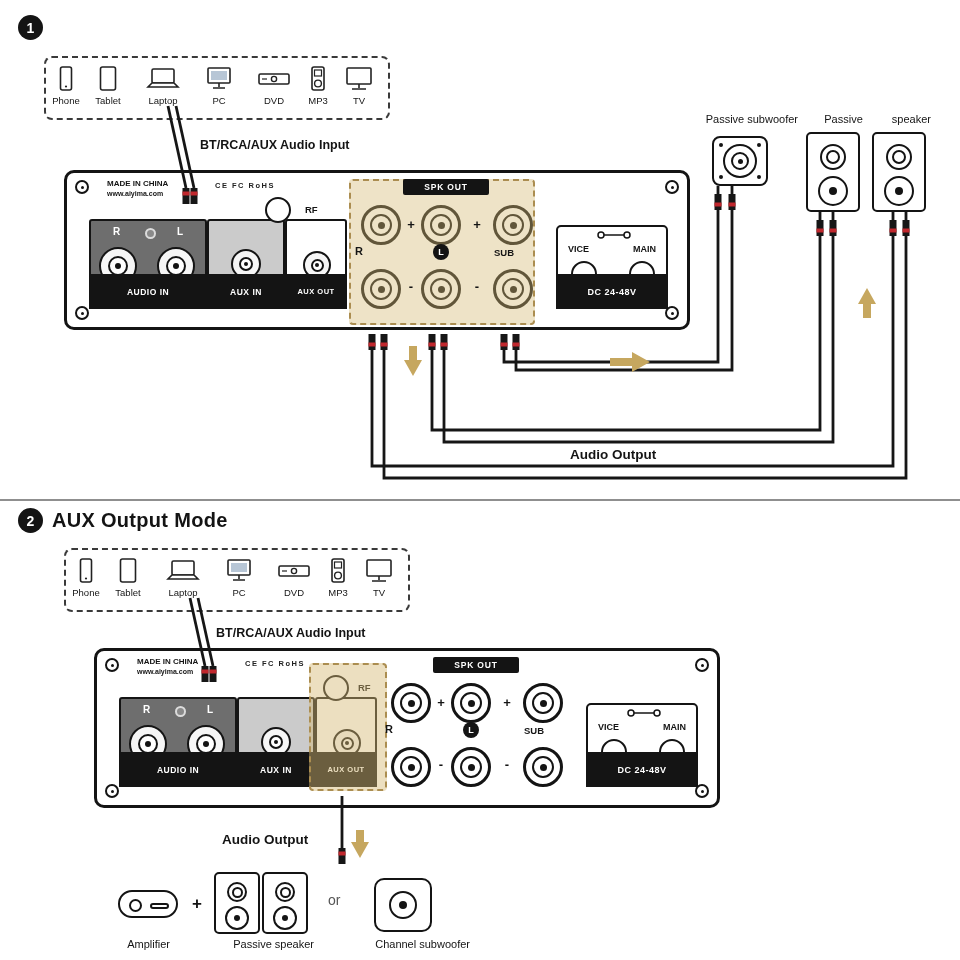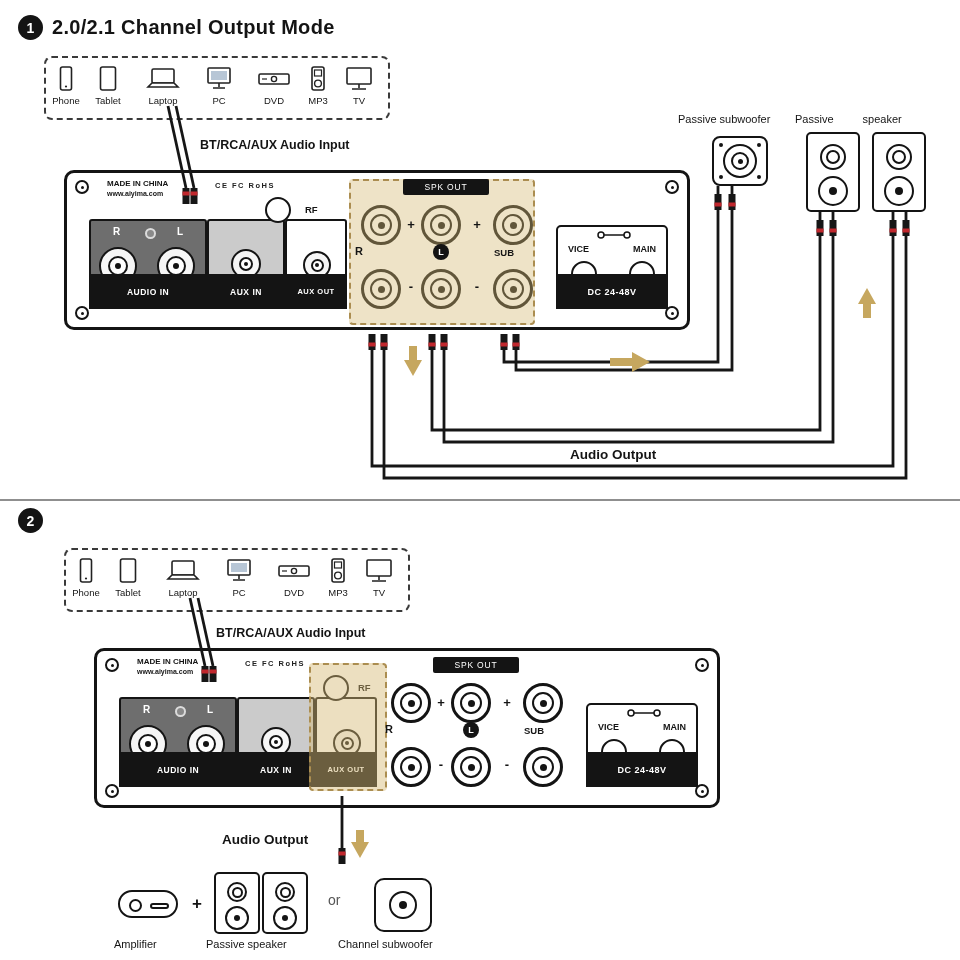--- a/index.html
+++ b/index.html
@@ -35,36 +35,36 @@
   .rf-c{position:absolute;width:26px;height:26px;border:2.5px solid #141414;border-radius:50%;background:#fff}
   .rf-t{position:absolute;font-size:9.5px;font-weight:700}
   .panel1 .rf-c{left:198px;top:24px}
   .panel1 .rf-t{left:238px;top:31px}
   .panel2 .rf-c{left:226px;top:24px}
   .panel2 .rf-t{left:261px;top:31px}
   .aux-hl{display:none;position:absolute;left:212px;top:12px;width:78px;height:128px;border:2.5px dashed #ab8d50;background:rgba(213,184,115,.45);border-radius:4px;z-index:3}
   .panel2 .aux-hl{display:block}
   .spk-hl{display:none;position:absolute;left:282px;top:6px;width:186px;height:146px;border:2.5px dashed #ab8d50;background:rgba(213,184,115,.4);border-radius:4px;z-index:3}
   .panel1 .spk-hl{display:block}
-  .spk-pill{position:absolute;left:336px;top:6px;width:86px;height:16px;background:#141414;color:#fff;font-size:8.5px;font-weight:400;display:flex;align-items:center;justify-content:center;border-radius:2px;letter-spacing:.8px;z-index:4}
+  .spk-pill{position:absolute;left:336px;top:6px;width:86px;height:16px;background:#141414;color:#fff;font-size:8.5px;font-weight:700;display:flex;align-items:center;justify-content:center;border-radius:2px;letter-spacing:.8px;z-index:4}
   .post{position:absolute;width:40px;height:40px;border:3px solid #141414;border-radius:50%;background:#fff;display:flex;align-items:center;justify-content:center}
   .p2{width:22px;height:22px;border:2.5px solid #141414;border-radius:50%;background:#fff;display:flex;align-items:center;justify-content:center}
   .p3{width:7px;height:7px;background:#141414;border-radius:50%}
   .pm{position:absolute;width:16px;text-align:center;font-size:13px;font-weight:700;z-index:4}
   .chR{position:absolute;left:288px;top:72px;font-size:11px;font-weight:700;z-index:4}
   .chL{position:absolute;left:366px;top:71px;width:16px;height:16px;background:#141414;color:#fff;border-radius:50%;font-size:9px;font-weight:700;display:flex;align-items:center;justify-content:center;z-index:4}
   .chS{position:absolute;left:427px;top:74px;font-size:9.5px;font-weight:700;z-index:4}
   .vm{position:absolute;left:489px;top:52px;width:112px;height:84px;border:2.5px solid #141414;border-radius:5px;background:#fff}
   .dcicon{position:absolute;left:38px;top:3px;width:36px;height:10px}
   .vice{position:absolute;left:10px;top:17px;font-size:9px;font-weight:700}
   .main{position:absolute;right:10px;top:17px;font-size:9px;font-weight:700}
   .knob{position:absolute;top:34px;width:26px;height:26px;border:2.5px solid #141414;border-radius:50%;background:#fff}
   .k1{left:13px}.k2{left:71px}
   .vm .strip{font-size:9px}
-  .smlabel{position:absolute;font-size:11px;text-align:left;white-space:nowrap}
+  .smlabel{position:absolute;font-size:11px;text-align:right;white-space:nowrap}
   .spklbl{word-spacing:26px}
   .biglabel{position:absolute;font-size:13.5px;font-weight:700}
   .sub1{position:absolute;left:712px;top:136px;width:56px;height:50px;border:2.5px solid #141414;border-radius:8px;background:#fff}
   .drv{position:absolute;left:50%;transform:translateX(-50%);border:2.5px solid #141414;border-radius:50%;background:#fff;display:flex;align-items:center;justify-content:center}
   .drv-i{border:2px solid #141414;border-radius:50%;display:flex;align-items:center;justify-content:center}
   .dot{background:#141414;border-radius:50%}
   .cdot{position:absolute;width:4px;height:4px;background:#141414;border-radius:50%}
   .spkbox{position:absolute;border:2.5px solid #141414;border-radius:5px;background:#fff}
   .divider{position:absolute;left:0;top:499px;width:960px;height:2px;background:#8f8f8f}
   .amp-pill{position:absolute;left:118px;top:890px;width:60px;height:28px;border:2.5px solid #141414;border-radius:14px;background:#fff}
@@ -75,21 +75,20 @@
   .psub{position:absolute;left:374px;top:878px;width:58px;height:54px;border:2.5px solid #141414;border-radius:10px;background:#fff}
   .overlay{position:absolute;inset:0;z-index:6;pointer-events:none}
 </style>
 </head>
 <body>
 
 <div id="stage">
 
   <div class="layer">
     <div class="badge" style="left:18px;top:15px">1</div>
-    <div class="title" style="left:52px;top:16px">2.0/2.1 Channel Output Mode</div>
 
     <div class="devbox" style="left:44px;top:56px">
   <div class="device" style="left:-3px">
     <svg width="26" height="28" viewBox="0 0 26 28">
             <rect x="7.5" y="2" width="11" height="23" rx="2" fill="none" stroke="#222" stroke-width="1.6"></rect>
             <circle cx="13" cy="21.5" r="1.1" fill="#222"></circle>
           </svg>
     <span class="dlabel">Phone</span>
   </div>
   <div class="device" style="left:39px">
@@ -279,20 +278,21 @@
         </div>
     </div>
 
     <div class="biglabel" style="left:570px;top:447px">Audio Output</div>
   </div>
 
   <div class="divider"></div>
 
   <div class="layer">
     <div class="badge" style="left:18px;top:508px">2</div>
+    <div class="title" style="left:52px;top:509px">AUX Output Mode</div>
 
     <div class="devbox" style="left:64px;top:548px">
   <div class="device" style="left:-3px">
     <svg width="26" height="28" viewBox="0 0 26 28">
             <rect x="7.5" y="2" width="11" height="23" rx="2" fill="none" stroke="#222" stroke-width="1.6"></rect>
             <circle cx="13" cy="21.5" r="1.1" fill="#222"></circle>
           </svg>
     <span class="dlabel">Phone</span>
   </div>
   <div class="device" style="left:39px">
@@ -476,21 +476,21 @@
     </div>
 
     <span class="orlbl" style="left:328px;top:892px">or</span>
 
     <div class="psub">
       <div class="drv" style="top:50%;transform:translate(-50%,-50%);width:28px;height:28px">
           <div class="dot" style="width:8px;height:8px"></div>
         </div>
     </div>
 
-    <div class="smlabel" style="left:114px;top:938px;width:68px">Amplifier</div>
+    <div class="smlabel" style="left:102px;top:938px;width:68px">Amplifier</div>
     <div class="smlabel" style="left:206px;top:938px;width:108px">Passive speaker</div>
     <div class="smlabel" style="left:338px;top:938px;width:132px">Channel subwoofer</div>
   </div>
 
   <svg class="overlay" width="960" height="960" viewBox="0 0 960 960">
     <defs>
       <g id="plugD">
           <rect x="-3.5" y="-16" width="7" height="16" fill="#161616"></rect>
           <rect x="-3.5" y="-12.5" width="7" height="4" fill="#c0272d"></rect>
         </g>

